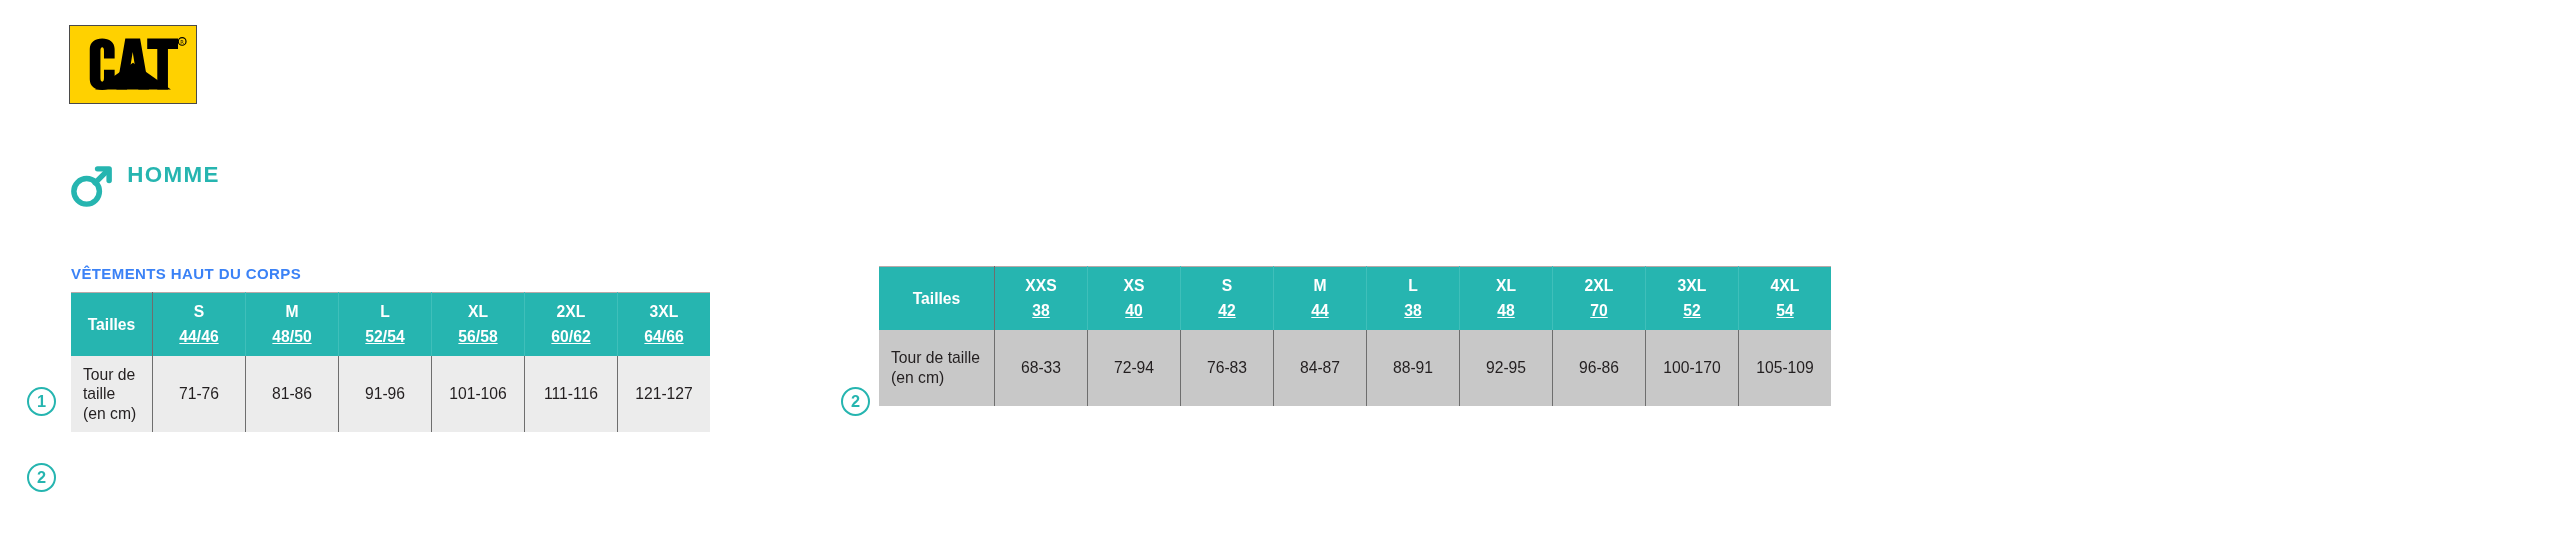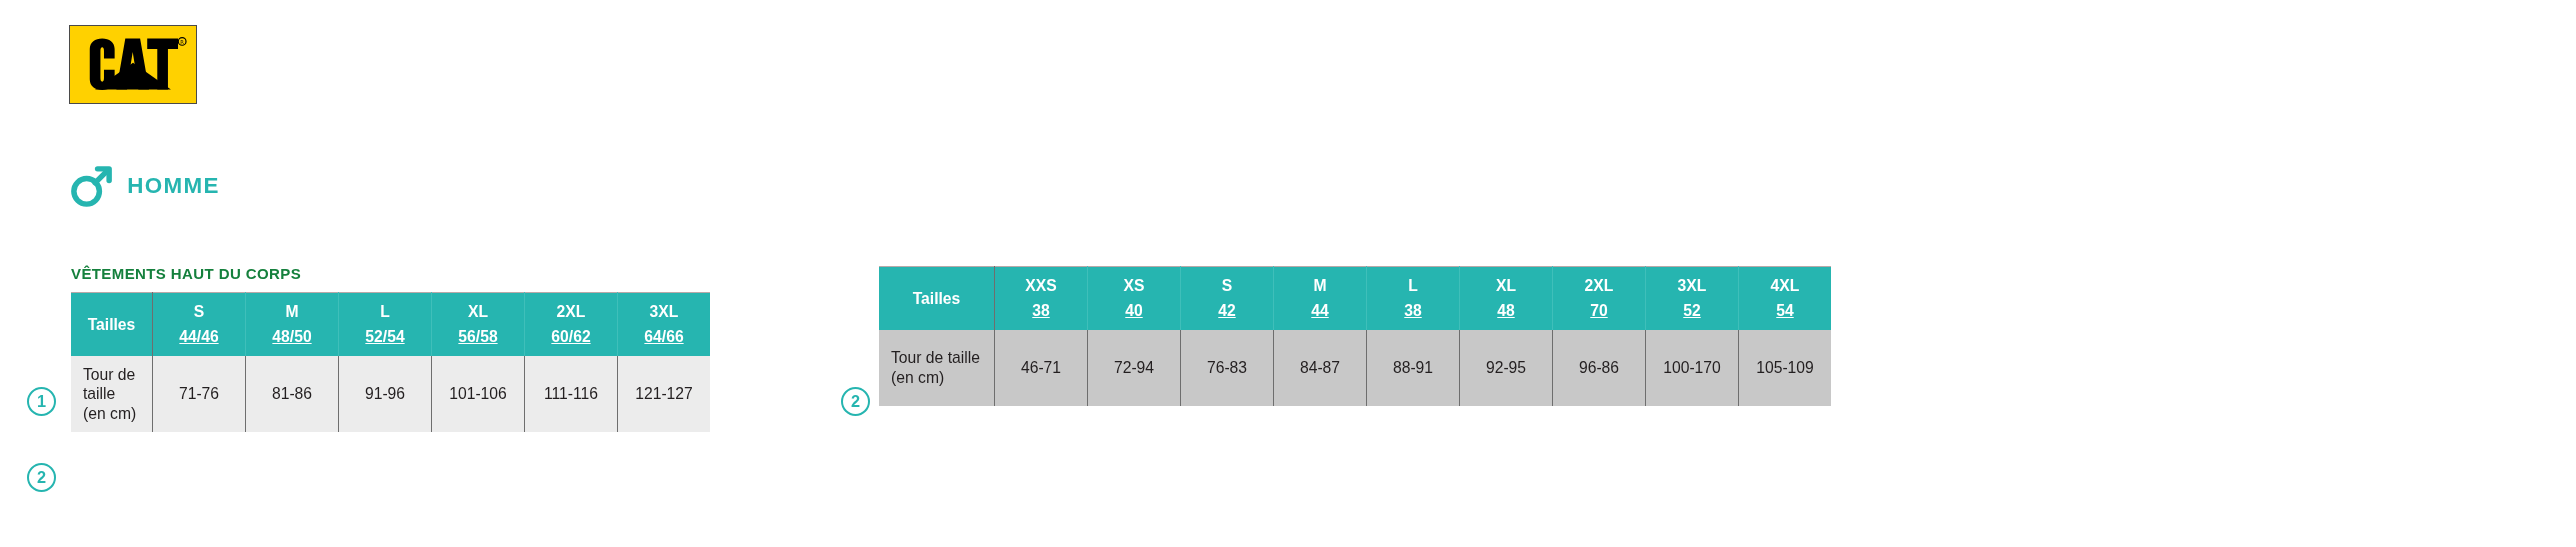--- a/index.html
+++ b/index.html
@@ -28,21 +28,20 @@
     box-sizing: border-box;
   }
   .logo-svg { display: block; width: 100%; height: 100%; }
 
   
   .gender-row {
     position: absolute;
     left: 69px;
     top: 164px;
     display: flex;
-    align-items: center;
     gap: 13.3px;
   }
   .gender-icon { width: 45px; height: 45px; display: block; }
   .gender-label {
     font-size: 22.4px;
     font-weight: bold;
     letter-spacing: 1.3px;
     color: #26b5b0;
     line-height: 1;
   }
@@ -52,21 +51,21 @@
     position: absolute;
     top: 266px;
   }
   #section-upper { left: 71px; }
   #section-pants { left: 879px; }
 
   .section-title {
     font-size: 15px;
     font-weight: bold;
     letter-spacing: 0.4px;
-    color: #15803d;
+    color: #3b82f6;
     margin: 0 0 11px 0;
     line-height: 1;
     white-space: nowrap;
   }
 
   
   .size-table {
     border-collapse: collapse;
     border-spacing: 0;
     border-top: 1.8px solid #b9a9a9;
@@ -298,21 +297,21 @@
           </span>
         </th>
       </tr>
     </thead>
     <tbody>
       <tr class="row-dark">
         <td class="measure-cell">
           <span class="measure-line">Tour de taille</span>
           <span class="measure-line">(en cm)</span>
         </td>
-        <td>46-71</td>
+        <td>68-33</td>
         <td>72-94</td>
         <td>76-83</td>
         <td>84-87</td>
         <td>88-91</td>
         <td>92-95</td>
         <td>96-86</td>
         <td>100-170</td>
         <td>105-109</td>
       </tr>
     </tbody>

